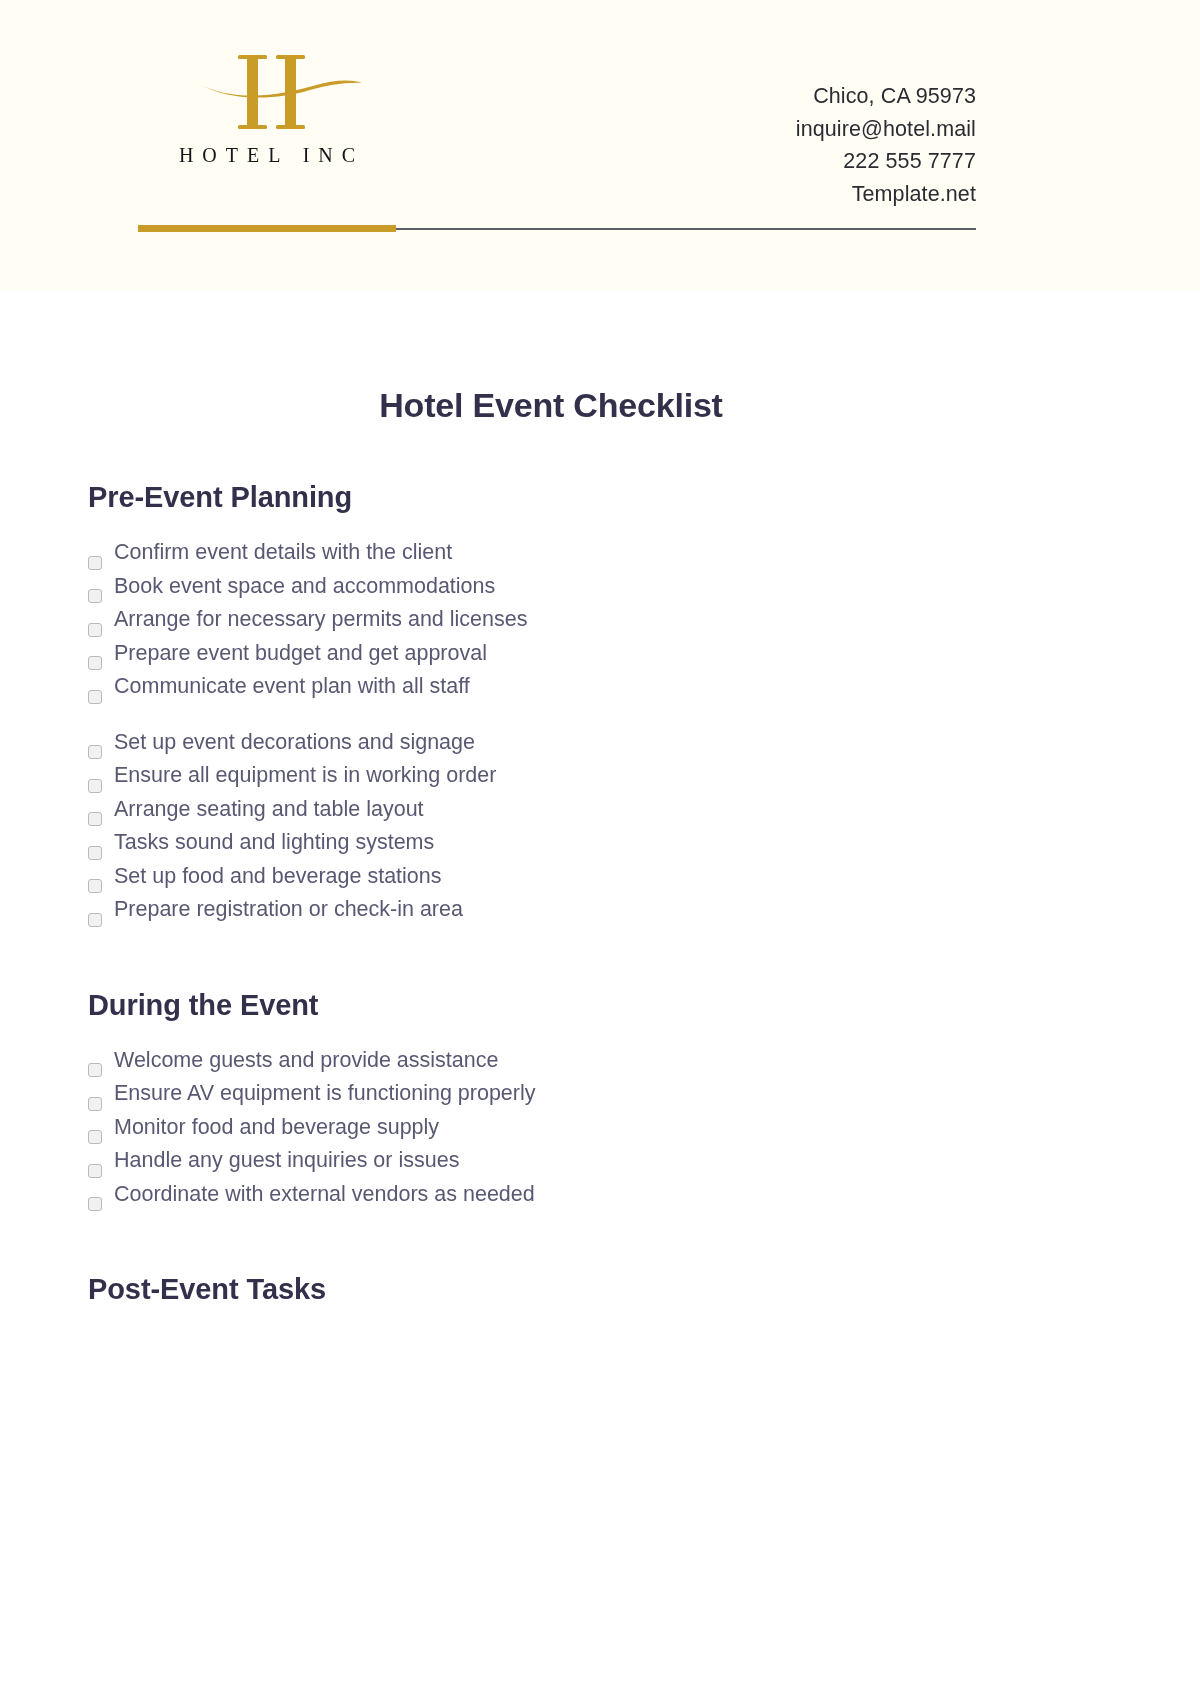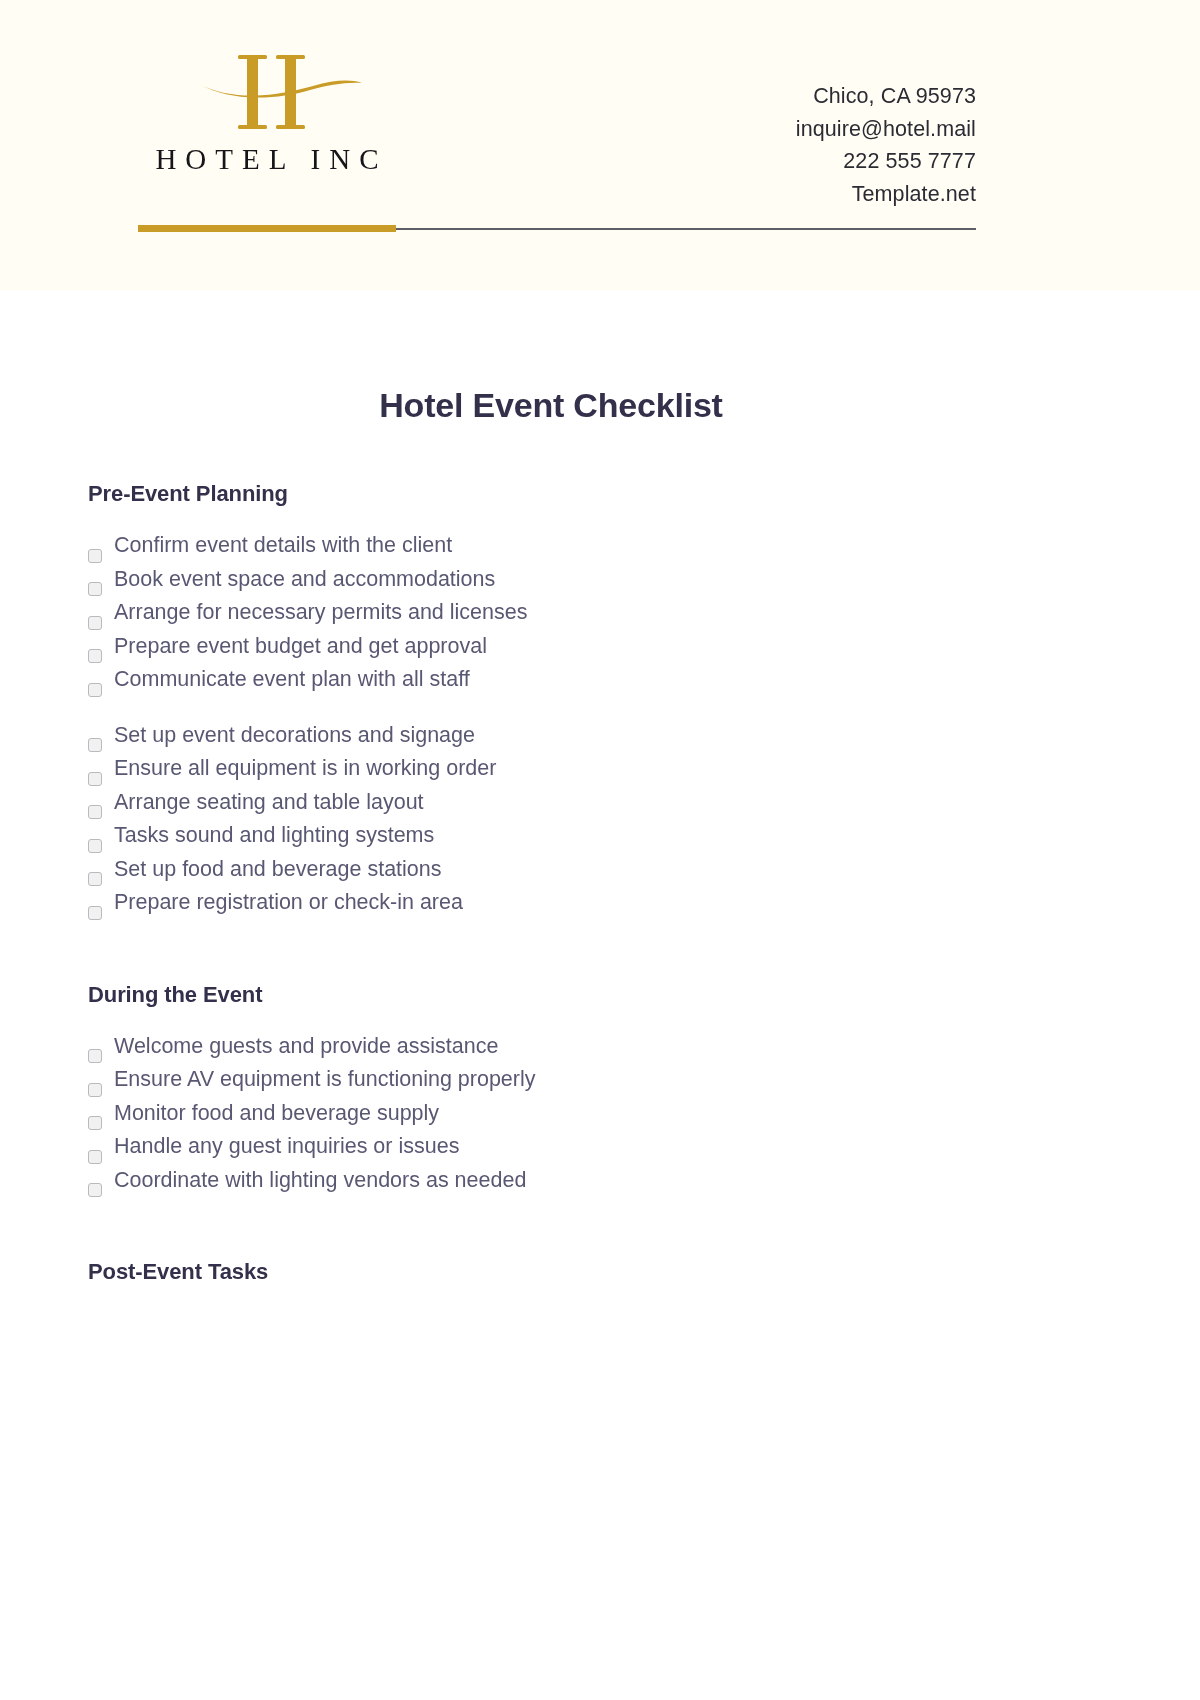--- a/index.html
+++ b/index.html
@@ -50,21 +50,21 @@
 
   .logo-mark {
     width: 258px;
     height: 92px;
     display: block;
   }
 
   .logo-wordmark {
     margin-top: 6px;
     font-family: "Liberation Serif", serif;
-    font-size: 29px;
+    font-size: 20px;
     letter-spacing: 9px;
     color: #15151a;
     text-indent: 9px;
     white-space: nowrap;
     line-height: 1.1;
   }
 
   
   .contact-block {
     position: absolute;
@@ -130,21 +130,21 @@
     font-size: 21.5px;
     line-height: 34px;
     color: #585873;
   }
 
   .section {
     padding-top: 0;
   }
   .section-heading {
     margin: 0;
-    font-size: 22px;
+    font-size: 29px;
     font-weight: bold;
     color: #32304a;
     letter-spacing: -0.1px;
   }
   .section-1 .section-heading { padding-top: 56px; }
   .section-2 .section-heading { padding-top: 62px; }
   .section-3 .section-heading { padding-top: 62px; }
   .section-4 .section-heading { padding-top: 62px; }
 
   .check-list {
@@ -292,21 +292,21 @@
         <li class="check-item">
           <span class="checkbox"></span>
           <span class="check-label">Monitor food and beverage supply</span>
         </li>
         <li class="check-item">
           <span class="checkbox"></span>
           <span class="check-label">Handle any guest inquiries or issues</span>
         </li>
         <li class="check-item">
           <span class="checkbox"></span>
-          <span class="check-label">Coordinate with lighting vendors as needed</span>
+          <span class="check-label">Coordinate with external vendors as needed</span>
         </li>
       </ul>
     </div>
 
     <div class="section section-4">
       <h2 class="section-heading">Post-Event Tasks</h2>
     </div>
 
   </div>
 </div>

